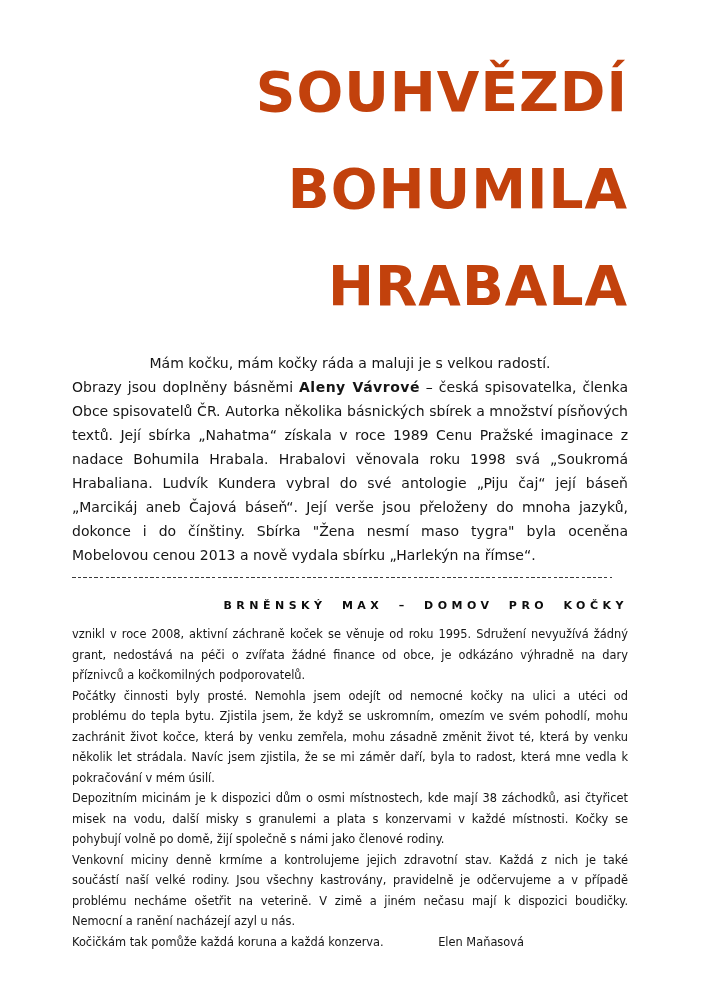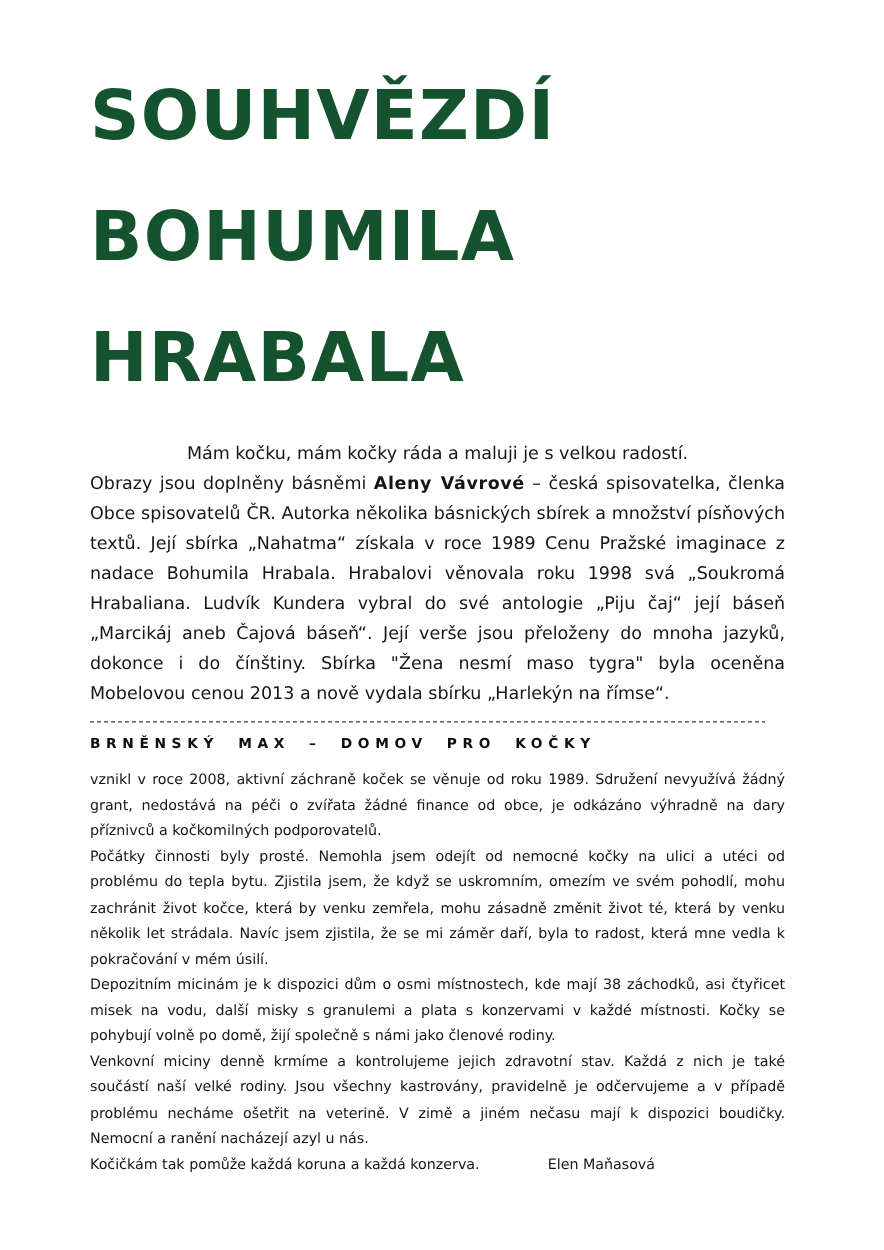--- a/index.html
+++ b/index.html
@@ -15,26 +15,26 @@
     overflow: hidden;
   }
   .page {
     box-sizing: border-box;
     width: 707px;
     height: 1000px;
     padding: 0 79px 0 72px;
   }
   .doc-title {
     margin-top: 44px;
-    text-align: left;
+    text-align: right;
     font-weight: bold;
     font-size: 55px;
     line-height: 97px;
     letter-spacing: 1px;
-    color: #14532d;
+    color: #c2410c;
   }
   .intro {
     margin-top: 16px;
     font-size: 14px;
     line-height: 24px;
     color: #151515;
   }
   .intro-tagline {
     text-align: center;
     margin: 0;
@@ -50,22 +50,22 @@
   }
   .divider {
     height: 2px;
     margin: 10px 16px 0 0;
     background: repeating-linear-gradient(90deg, #3a3a3a 0 3.5px, transparent 3.5px 5.6px);
     background-size: 100% 1.4px;
     background-repeat: no-repeat;
     background-position: left center;
   }
   .section-heading {
-    margin-top: 9px;
-    text-align: left;
+    margin-top: 20px;
+    text-align: right;
     font-weight: bold;
     font-size: 11px;
     letter-spacing: 4.5px;
     word-spacing: 7px;
     color: #0d0d0d;
   }
   .section-body {
     margin-top: 12px;
     font-size: 11.4px;
     line-height: 20.5px;
@@ -100,21 +100,21 @@
   <div class="intro">
     <p class="intro-tagline">Mám kočku, mám kočky ráda a maluji je s velkou radostí.</p>
     <p class="intro-par"><span>Obrazy jsou doplněny básněmi </span><span class="bold">Aleny Vávrové</span><span> – česká spisovatelka, členka Obce spisovatelů ČR. Autorka několika básnických sbírek a množství písňových textů. Její sbírka „Nahatma“ získala v roce 1989 Cenu Pražské imaginace z nadace Bohumila Hrabala. Hrabalovi věnovala roku 1998 svá „Soukromá Hrabaliana. Ludvík Kundera vybral do své antologie „Piju čaj“ její báseň „Marcikáj aneb Čajová báseň“. Její verše jsou přeloženy do mnoha jazyků, dokonce i do čínštiny. Sbírka "Žena nesmí maso tygra" byla oceněna Mobelovou cenou 2013 a nově vydala sbírku „Harlekýn na římse“.</span></p>
   </div>
 
   <div class="divider"></div>
 
   <div class="section-heading">BRNĚNSKÝ MAX – DOMOV PRO KOČKY</div>
 
   <div class="section-body">
-    <p>vznikl v roce 2008, aktivní záchraně koček se věnuje od roku 1989.  Sdružení nevyužívá žádný grant, nedostává na péči o zvířata žádné finance od obce, je odkázáno výhradně na dary příznivců a kočkomilných podporovatelů.</p>
+    <p>vznikl v roce 2008, aktivní záchraně koček se věnuje od roku 1995.  Sdružení nevyužívá žádný grant, nedostává na péči o zvířata žádné finance od obce, je odkázáno výhradně na dary příznivců a kočkomilných podporovatelů.</p>
     <p>Počátky činnosti byly prosté. Nemohla jsem odejít od nemocné kočky na ulici a utéci od problému do tepla bytu. Zjistila jsem, že když se uskromním, omezím ve svém pohodlí, mohu zachránit život kočce, která by venku zemřela, mohu zásadně změnit život té, která by venku několik let strádala. Navíc jsem zjistila, že se mi záměr daří, byla to radost, která mne vedla k pokračování v mém úsilí.</p>
     <p>Depozitním micinám je k dispozici dům o osmi místnostech, kde mají 38 záchodků, asi čtyřicet misek na vodu, další misky s granulemi a plata s konzervami v každé místnosti. Kočky se pohybují volně po domě, žijí společně s námi jako členové rodiny.</p>
     <p>Venkovní miciny denně krmíme a kontrolujeme jejich zdravotní stav. Každá z nich je také součástí naší velké rodiny. Jsou všechny kastrovány, pravidelně je odčervujeme a v případě problému necháme ošetřit na veterině. V zimě a jiném nečasu mají k dispozici boudičky. Nemocní a ranění nacházejí azyl u nás.</p>
     <p class="closing-line">
       <span>Kočičkám tak pomůže každá koruna a každá konzerva.</span>
       <span class="signature">Elen Maňasová</span>
     </p>
   </div>
 
 </div>

